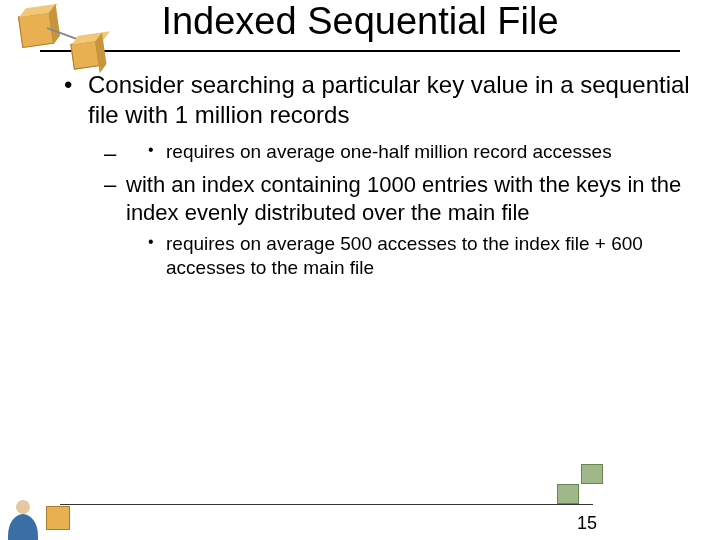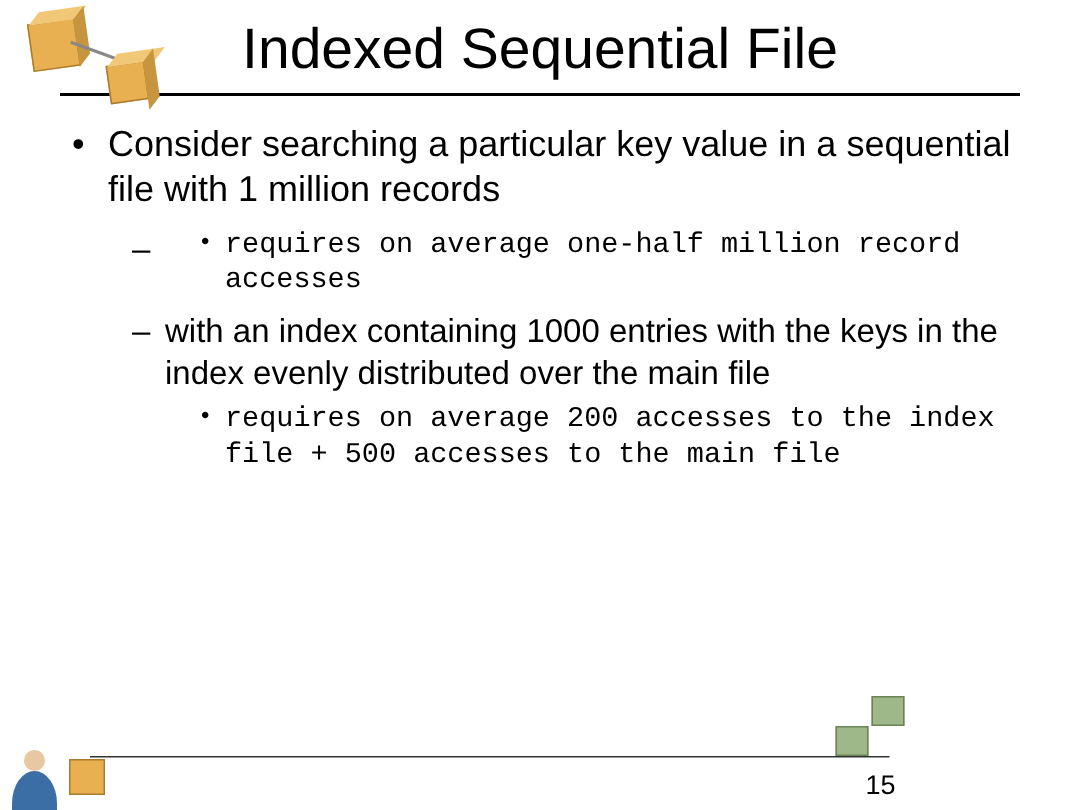--- a/index.html
+++ b/index.html
@@ -51,32 +51,31 @@
     width: 40px; height: 2px;
     background: #888;
     transform: rotate(20deg);
   }
 
   .title {
     text-align: center;
     font-size: 38px;
     font-weight: normal;
     line-height: 1.15;
-    padding-top: 12px;
     padding-bottom: 6px;
   }
   .title-underline {
     width: 640px;
     height: 2px;
     background: #000;
     margin: 0 auto 18px auto;
   }
 
   .content {
-    padding: 0 28px 0 48px;
+    padding: 0 28px 0 64px;
     font-size: 24px;
     line-height: 1.25;
   }
   ul { list-style: none; }
   .lvl1 > li {
     position: relative;
     padding-left: 24px;
     margin-bottom: 10px;
   }
   .lvl1 > li::before {
@@ -104,21 +103,20 @@
   }
   .lvl3 {
     font-size: 19px;
     margin-top: 6px;
     margin-left: 22px;
   }
   .lvl3 > li {
     position: relative;
     padding-left: 18px;
     margin-bottom: 8px;
-    font-family: Liberation Mono, monospace;
   }
   .lvl3 > li::before {
     content: "•";
     position: absolute;
     left: 0;
     top: 0;
     font-size: 16px;
   }
 
   .footer {
@@ -210,21 +208,21 @@
           <ul class="lvl3">
             <li>
               <span>requires on average one-half million record accesses</span>
             </li>
           </ul>
         </li>
         <li>
           <span>with an index containing 1000 entries with the keys in the index evenly distributed over the main file</span>
           <ul class="lvl3">
             <li>
-              <span>requires on average 200 accesses to the index file + 500 accesses to the main file</span>
+              <span>requires on average 500 accesses to the index file + 600 accesses to the main file</span>
             </li>
           </ul>
         </li>
       </ul>
     </li>
   </ul>
 </div>
 
 <div class="footer">
   <div class="decor-bl">

